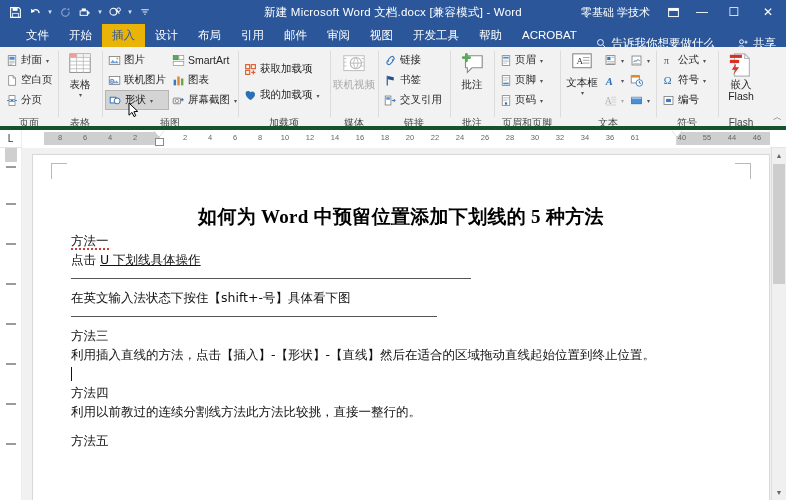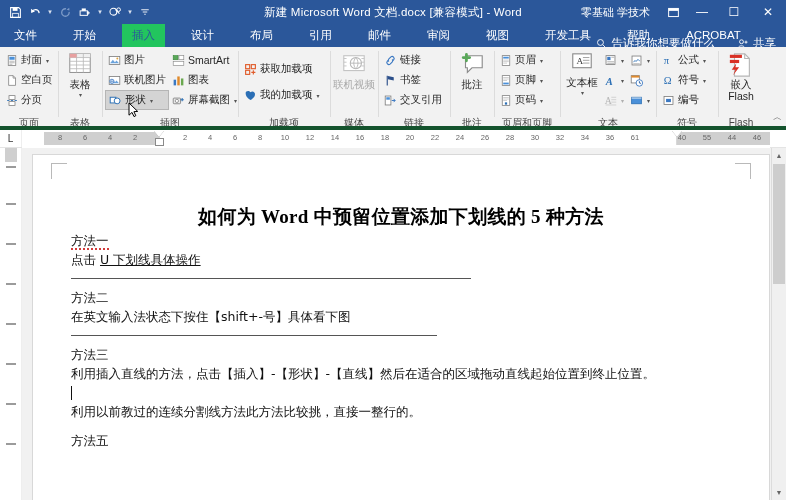--- a/index.html
+++ b/index.html
@@ -71,33 +71,32 @@
   }
   .wbtn.close { width: 36px; }
 
   
   .tabstrip {
     height: 23px;
     background: #2b579a;
     display: flex;
     align-items: flex-start;
     position: relative;
-    padding-left: 4px;
-    gap: 16px;
+    padding-left: 16px;
   }
   .tab {
     font-size: 11.5px;
     color: #ffffff;
     padding: 3px 10px 4px 10px;
     height: 23px;
     display: flex; align-items: center;
     white-space: nowrap;
   }
   .tab.active {
-    background: #22c55e;
+    background: #eab308;
     color: #2b579a;
   }
   .tab-right {
     position: absolute; right: 0; top: 8px;
     height: 23px; display: flex; align-items: center;
   }
   .tellme {
     display: flex; align-items: center; gap: 5px;
     font-size: 11.5px; color: #ffffff;
     margin-right: 22px;
@@ -905,26 +904,26 @@
         <h1 class="doc-title">如何为 Word 中预留位置添加下划线的 5 种方法</h1>
 
         <div class="doc-body">
           <p class="p">
             <span class="squiggle">方法一</span>
           </p>
           <p class="p">
             <span>点击 </span><span class="u">U 下划线具体操作</span>
           </p>
           <hr class="hr-line">
-          <p class="p">方法二</p>
           <p class="p">在英文输入法状态下按住【shift+-号】具体看下图</p>
           <hr class="hr-line short">
           <p class="p">方法三</p>
           <p class="p wrap">利用插入直线的方法，点击【插入】-【形状】-【直线】然后在适合的区域拖动直线起始位置到终止位置。</p>
           <p class="p"><span class="caretline"></span></p>
+          <p class="p">方法四</p>
           <p class="p">利用以前教过的连续分割线方法此方法比较挑，直接一整行的。</p>
           <div class="spacer"></div>
           <p class="p">方法五</p>
         </div>
       </div>
 
       <div class="vscroll">
         <div class="vs-up">▲</div>
         <div class="vs-thumb"></div>
         <div class="vs-dn">▼</div>

